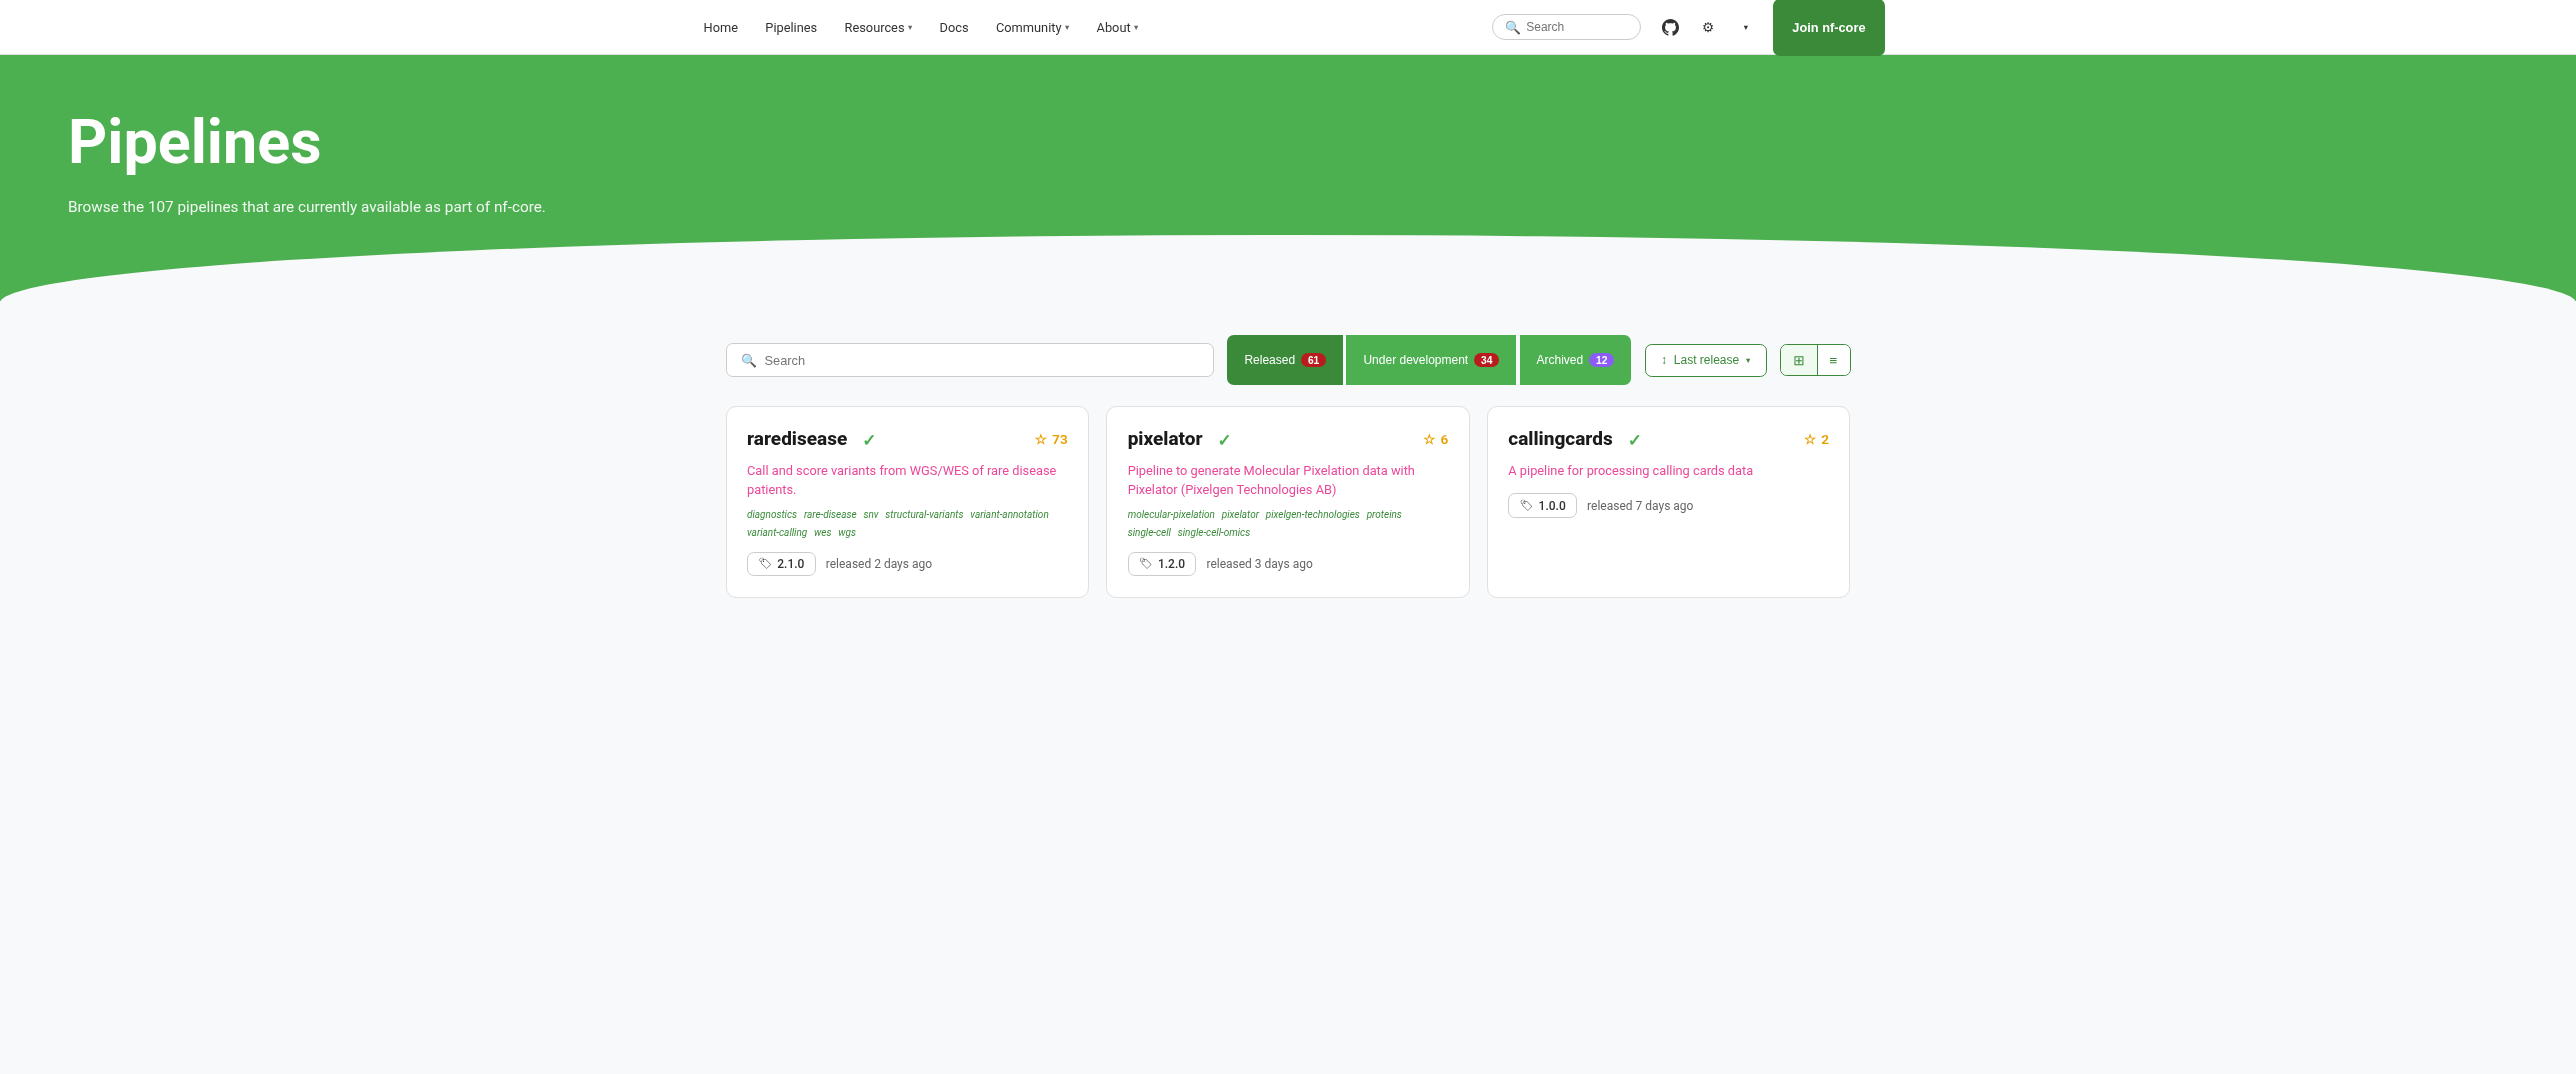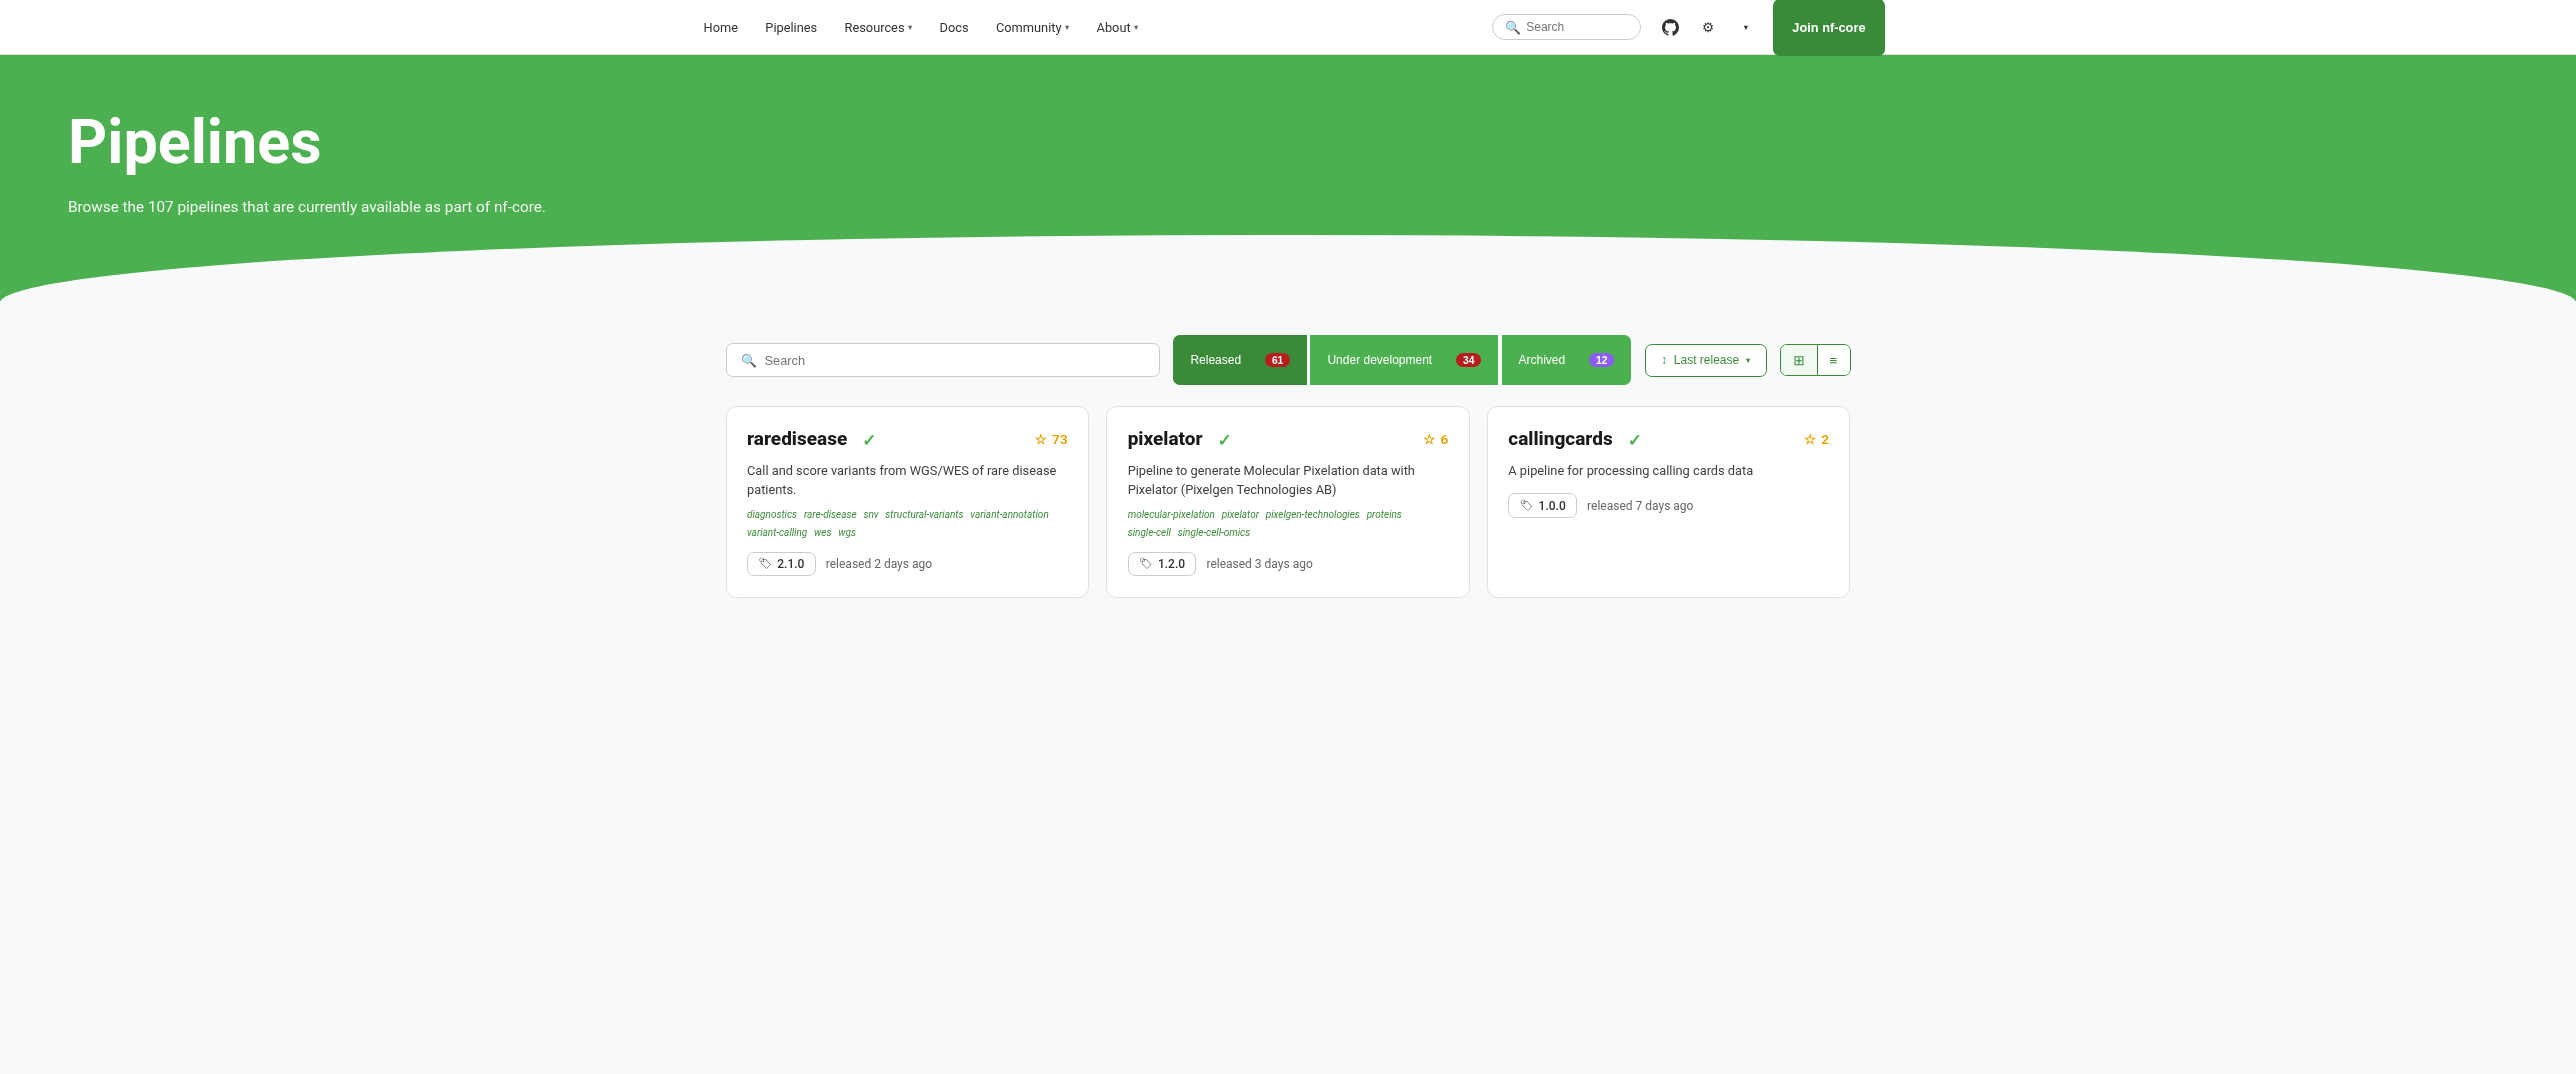--- a/index.html
+++ b/index.html
@@ -154,21 +154,21 @@
       background: transparent;
     }
     .filter-btns {
       display: flex;
       align-items: center;
       gap: 3.4px;
     }
     .filter-btn {
       display: flex;
       align-items: flex-start;
-      gap: 24px;
+      gap: 6px;
       padding: 18px 17px;
       border: none;
       cursor: pointer;
       font-size: 12px;
       font-weight: 500;
       border-radius: 0;
     }
     .filter-btn:first-child { border-radius: 6.8px 0 0 6.8px; }
     .filter-btn:last-child { border-radius: 0 6.8px 6.8px 0; }
     .filter-btn.active {
@@ -256,21 +256,21 @@
     }
     .star-count {
       display: flex;
       align-items: center;
       gap: 5.1px;
       color: #e8a000;
       font-size: 13.6px;
       font-weight: 600;
     }
     .card-desc {
-      color: #404040;
+      color: #ec4899;
       font-size: 12.8px;
       line-height: 1.5;
     }
     .card-tags {
       display: flex;
       flex-wrap: wrap;
       gap: 6.8px;
     }
     .tag {
       color: #3a8a3a;

